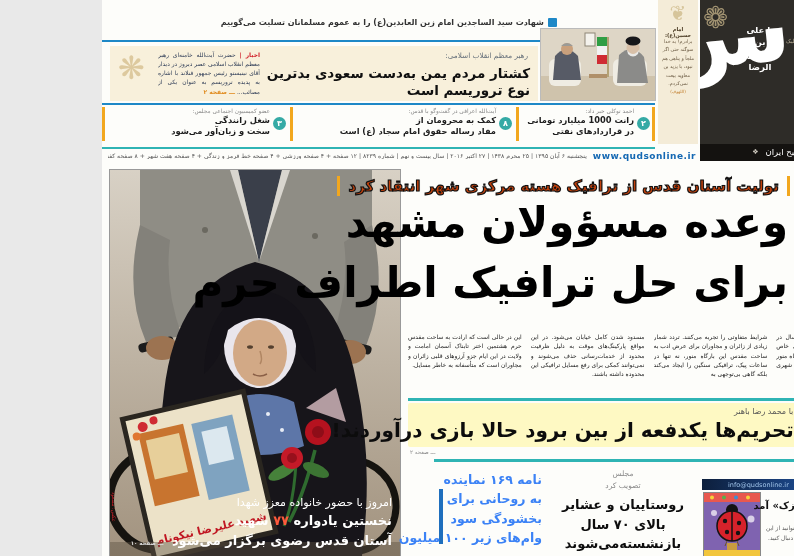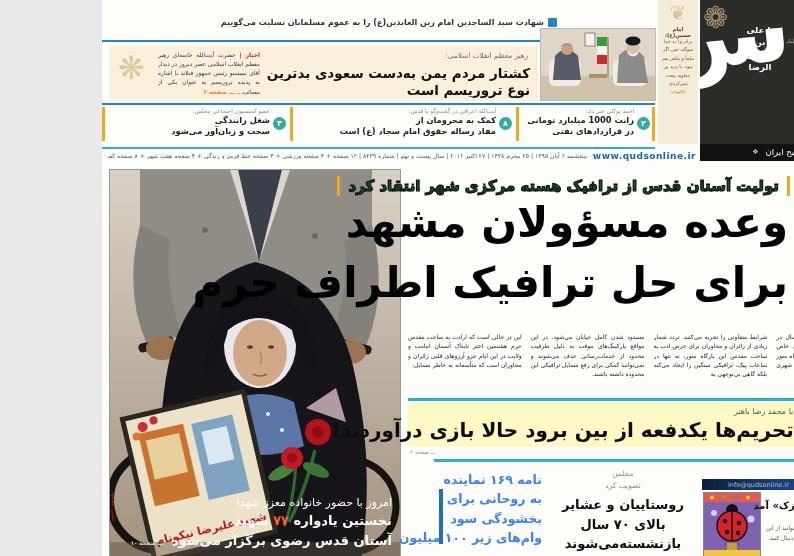--- a/index.html
+++ b/index.html
@@ -71,21 +71,21 @@
   .po-overline{font-size:11px;margin-bottom:2px;}
   .po-title{font-size:13px;font-weight:bold;line-height:1.5;}
   .po-num{color:#ff5a3c;}
   .po-page{font-size:5.5px;color:#ddd;margin-right:4px;}
   .photo-credit{position:absolute;left:1px;bottom:34px;writing-mode:vertical-rl;
                 font-size:5px;color:#d0202a;letter-spacing:1px;}
 
   
   .main-kicker{right:4px;top:176px;display:inline-block;direction:rtl;
                border-right:3px solid #f2a71e;border-left:3px solid #f2a71e;padding:1px 8px;
-               font-size:15px;font-weight:bold;color:#14532d;
+               font-size:15px;font-weight:bold;color:#c2410c;
                -webkit-text-stroke:1.1px #111;text-shadow:0 0 1px #111;}
   .hl{right:6px;text-align:right;font-weight:bold;color:#000;line-height:1.15;width:482px;
       letter-spacing:-1px;white-space:nowrap;}
   .hl1{top:199px;font-size:42px;}
   .hl2{top:259px;font-size:42px;}
 
   .body-cols{left:306px;top:332px;width:482px;height:64px;display:flex;gap:9px;direction:rtl;}
   .bcol{flex:1;font-size:6px;line-height:1.55;text-align:justify;color:#1b1b1b;overflow:hidden;}
   .byline{color:#d0202a;font-weight:bold;}
 

